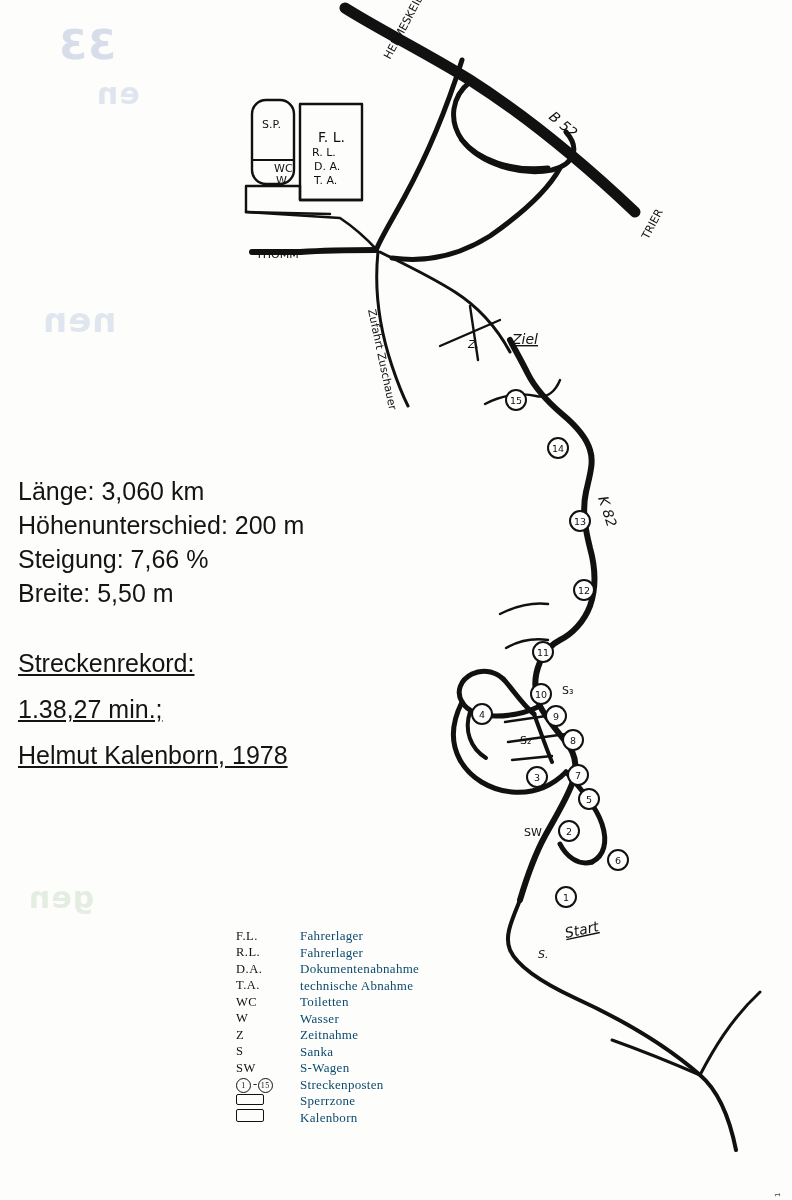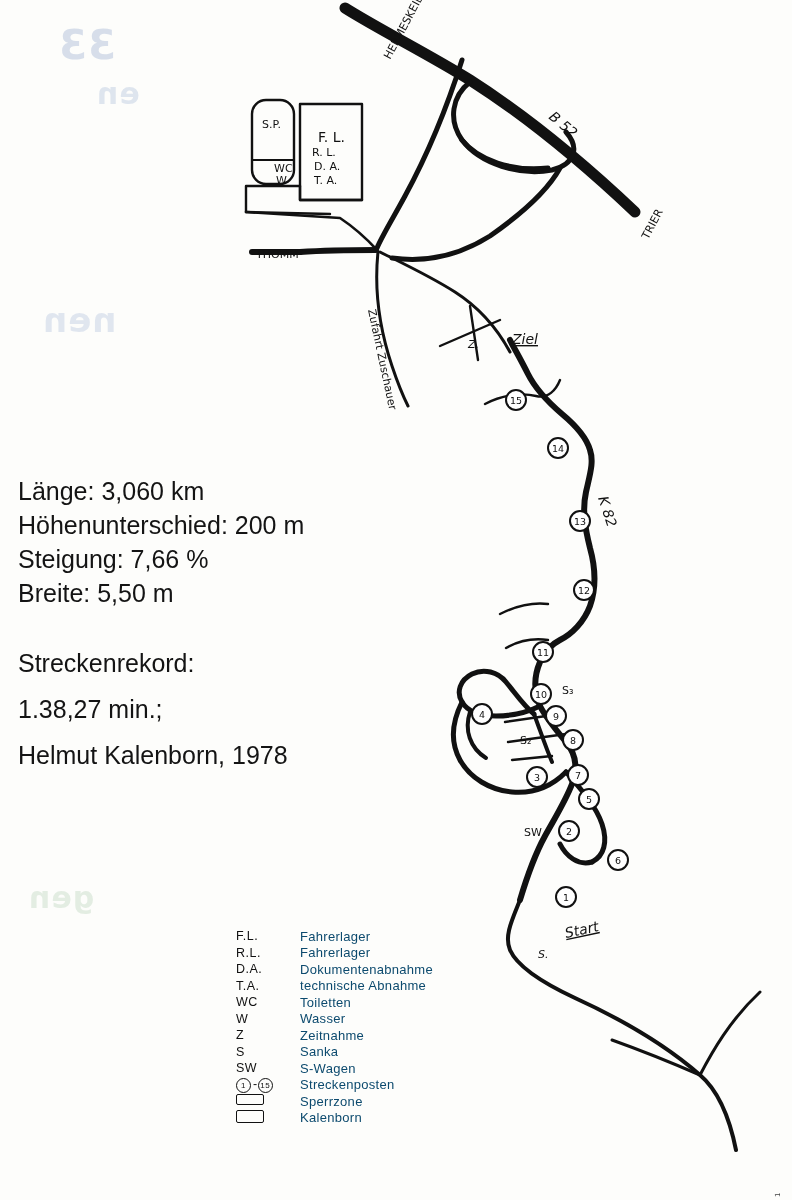--- a/index.html
+++ b/index.html
@@ -53,29 +53,30 @@
     position: absolute;
     left: 18px;
     top: 640px;
     width: 400px;
   }
   #record .line {
     font-size: 25px;
     line-height: 46px;
     color: #141414;
     white-space: nowrap;
+    text-decoration: underline;
   }
 
   
   #legend {
     position: absolute;
     left: 236px;
     top: 928px;
     width: 300px;
-    font-family: Liberation Sans, sans-serif;
+    font-family: Liberation Serif, serif;
   }
   #legend .row {
     display: flex;
     align-items: center;
     height: 16.5px;
   }
   #legend .abbr {
     width: 64px;
     font-size: 12.5px;
     letter-spacing: .5px;

